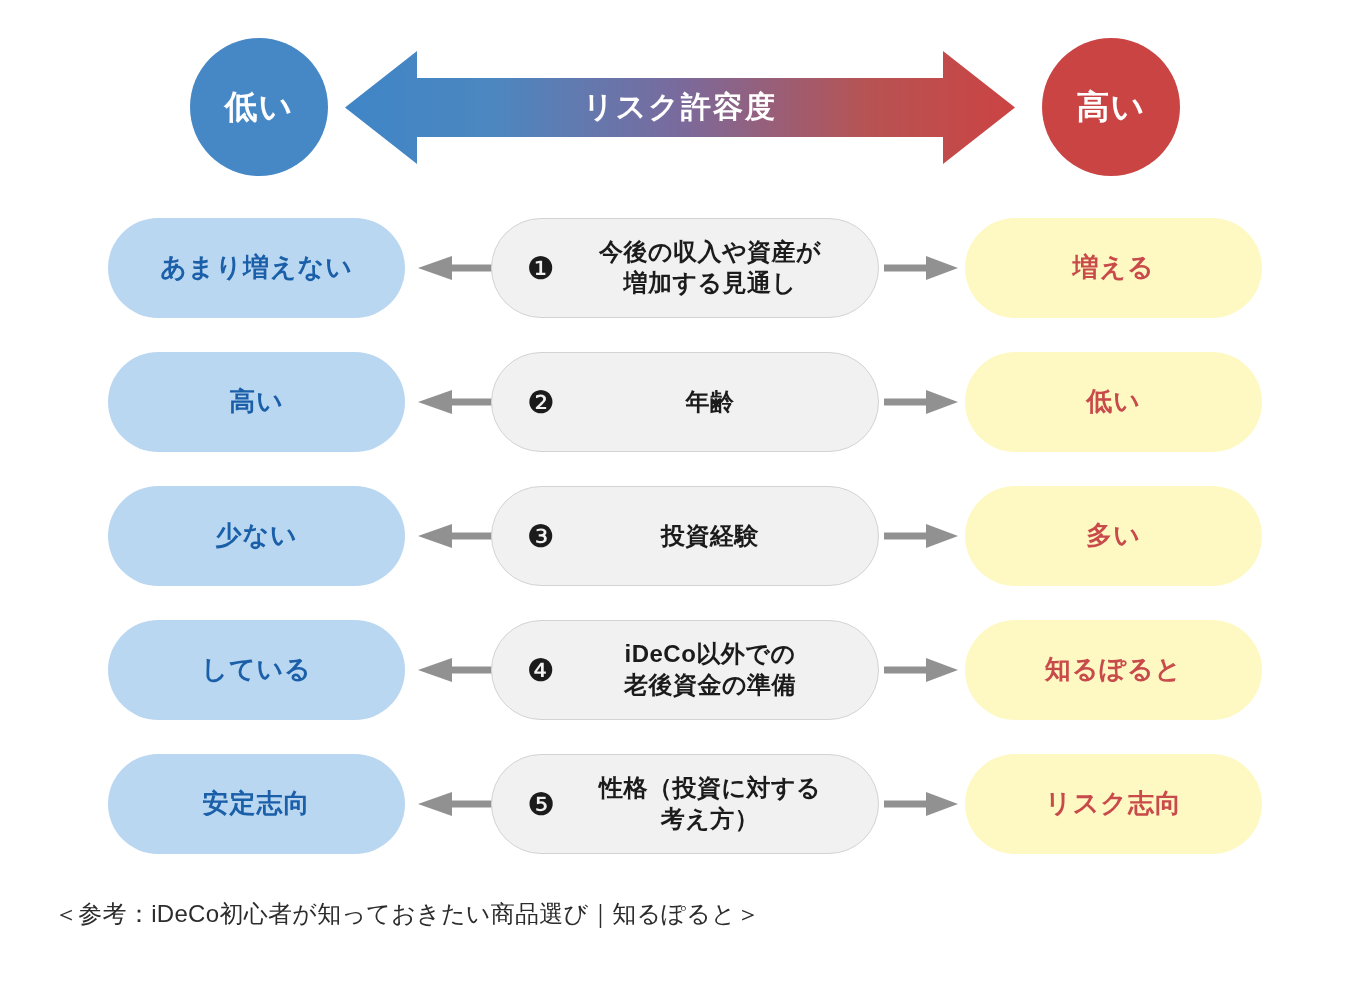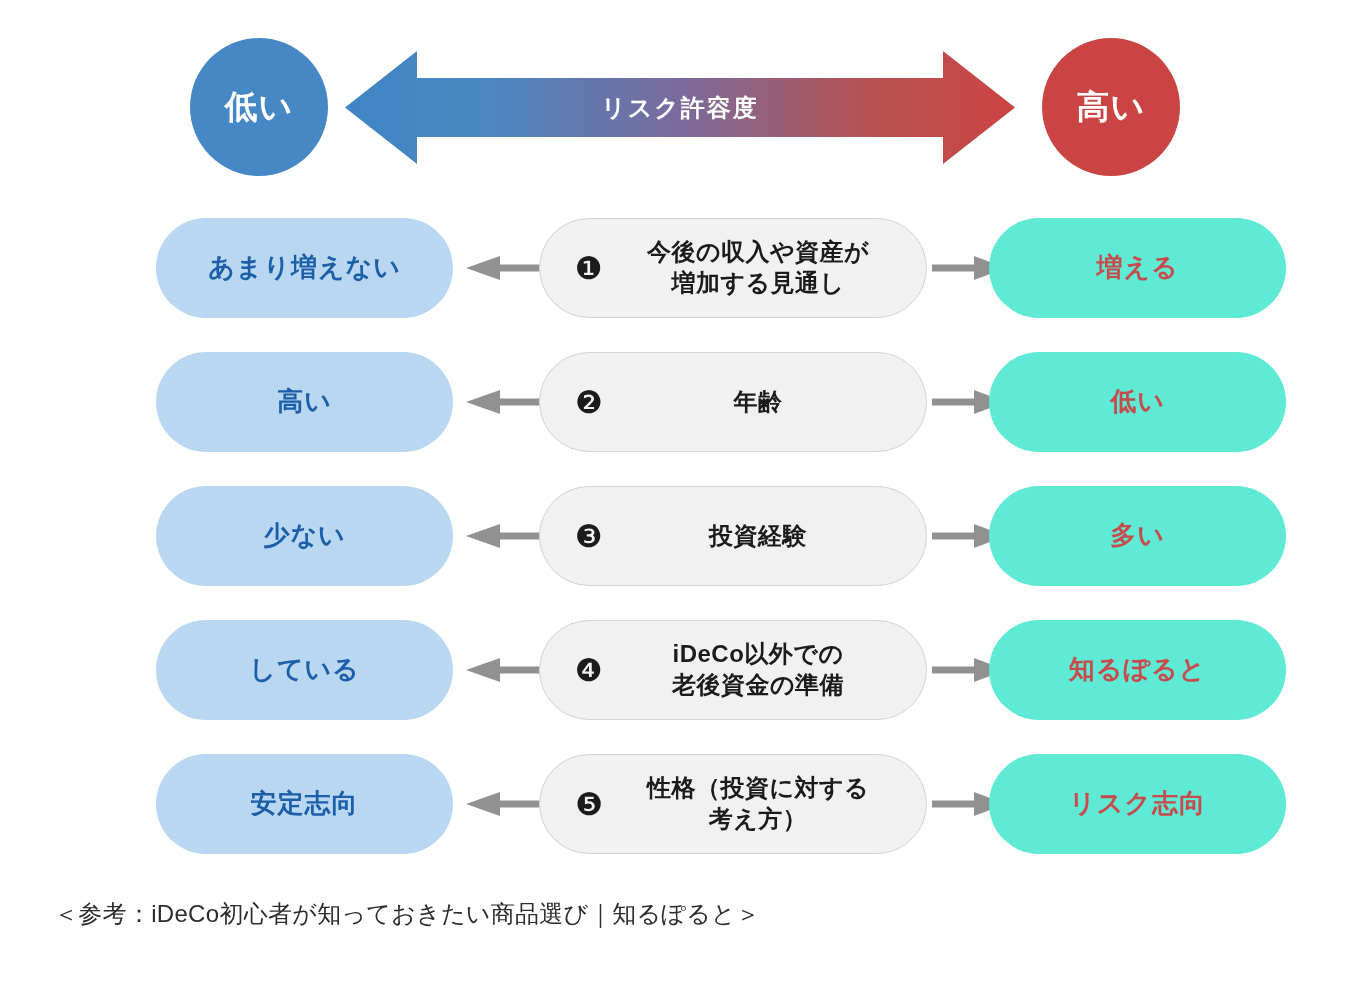--- a/index.html
+++ b/index.html
@@ -72,40 +72,39 @@
   .risk-arrow-label {
     position: absolute;
     left: 0;
     top: 0;
     width: 670px;
     height: 113px;
     display: flex;
     align-items: center;
     justify-content: center;
     color: #ffffff;
-    font-size: 24px;
+    font-size: 30px;
     font-weight: bold;
     letter-spacing: 2px;
     z-index: 4;
     pointer-events: none;
   }
 
   
   .rows {
     position: absolute;
     left: 0;
     top: 218px;
     width: 1370px;
   }
 
   .row {
     position: relative;
     height: 100px;
     margin-bottom: 34px;
-    margin-left: 48px;
   }
 
   .pill {
     position: absolute;
     top: 0;
     height: 100px;
     border-radius: 52px;
     display: flex;
     align-items: center;
     justify-content: center;
@@ -116,23 +115,23 @@
     text-align: center;
     line-height: 1.2;
   }
   .pill.left {
     left: 108px;
     width: 297px;
     background: #b9d7f1;
     color: #1a5fa8;
   }
   .pill.right {
-    left: 941px;
+    left: 965px;
     width: 297px;
-    background: #5eead4;
+    background: #fef9c3;
     color: #c84a4a;
   }
 
   .center-card {
     position: absolute;
     left: 491px;
     top: 0;
     width: 388px;
     height: 100px;
     background: #f1f1f1;

